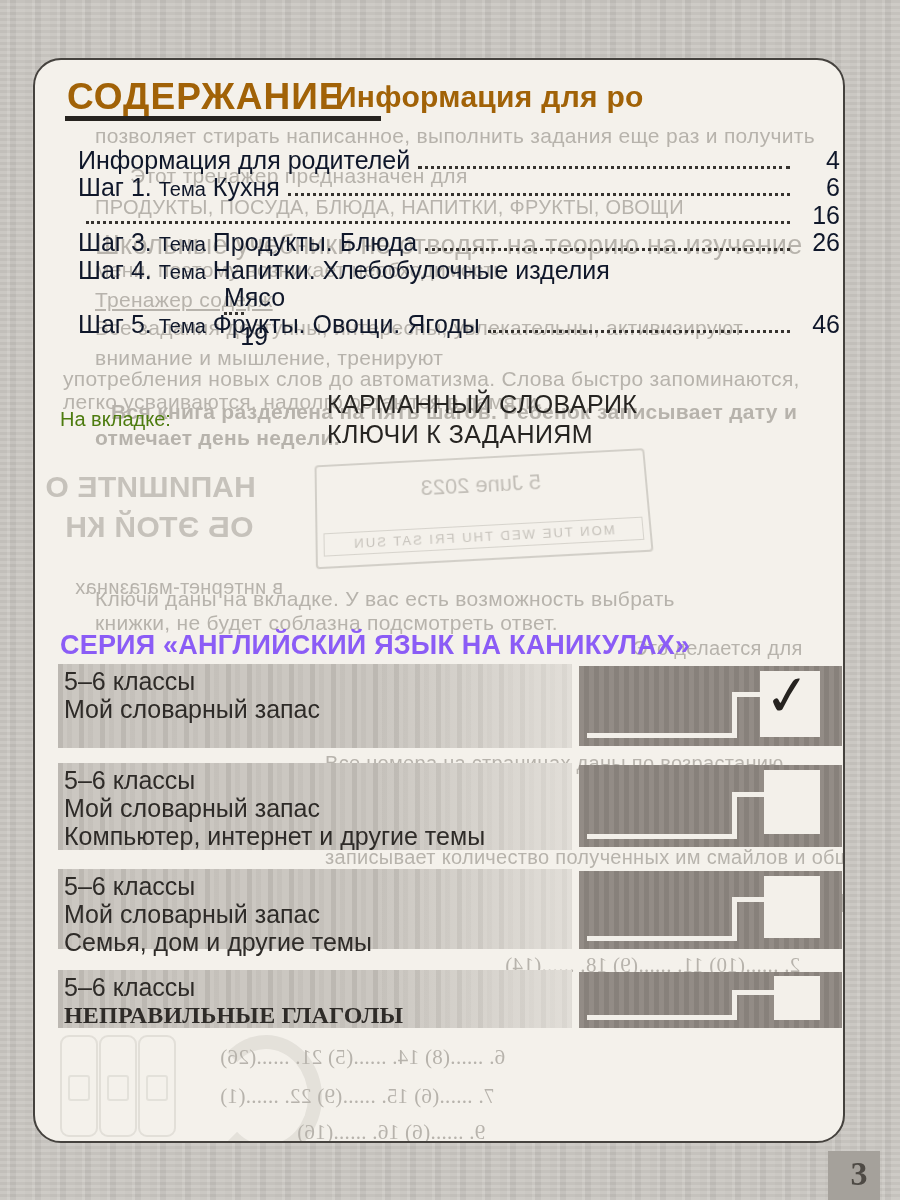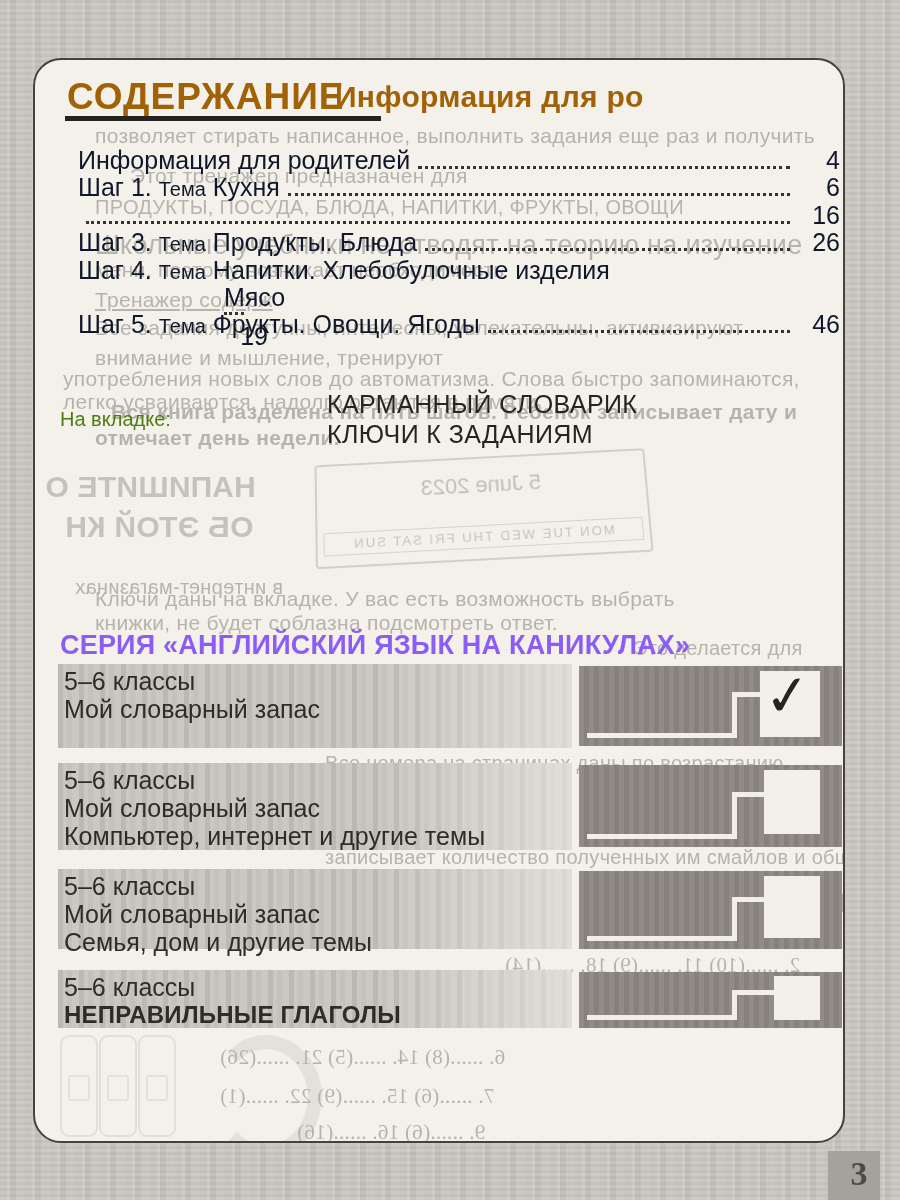--- a/index.html
+++ b/index.html
@@ -48,21 +48,21 @@
   
   .series-heading{position:absolute;left:25px;top:570px;font-size:27px;font-weight:bold;color:#8b5cf6;letter-spacing:.2px;}
   .series-item .band{
     position:absolute;left:23px;width:514px;box-sizing:border-box;padding:3px 0 0 6px;
     color:#2e2b28;font-size:25px;line-height:28px;
     background:
       linear-gradient(90deg, rgba(244,241,235,0) 62%, rgba(244,241,235,.55)),
       repeating-linear-gradient(90deg, rgba(98,93,86,.14) 0 5px, rgba(0,0,0,0) 5px 9px, rgba(98,93,86,.06) 9px 14px, rgba(0,0,0,0) 14px 21px),
       #cbc7c1;
   }
-  .series-item .band .bold-line{font-weight:bold;font-size:24px;letter-spacing:.2px;}
+  .series-item .band .bold-line{font-weight:bold;font-size:24px;letter-spacing:.2px;font-family:Liberation Serif, serif;}
   .series-item .box{
     position:absolute;left:544px;width:263px;box-sizing:border-box;
     background:
       repeating-linear-gradient(90deg, rgba(255,255,255,.05) 0 5px, rgba(0,0,0,.04) 5px 10px),
       #8d8680;
   }
   .box .stepA{position:absolute;left:8px;bottom:8px;width:55%;height:5px;background:#f2efe9;}
   .box .stepB{position:absolute;left:calc(8px + 55%);bottom:8px;top:33%;width:5px;background:#f2efe9;}
   .box .stepC{position:absolute;left:calc(8px + 55%);top:33%;height:5px;background:#f2efe9;}
   .box .checkbox{position:absolute;background:#f3f0ea;}

